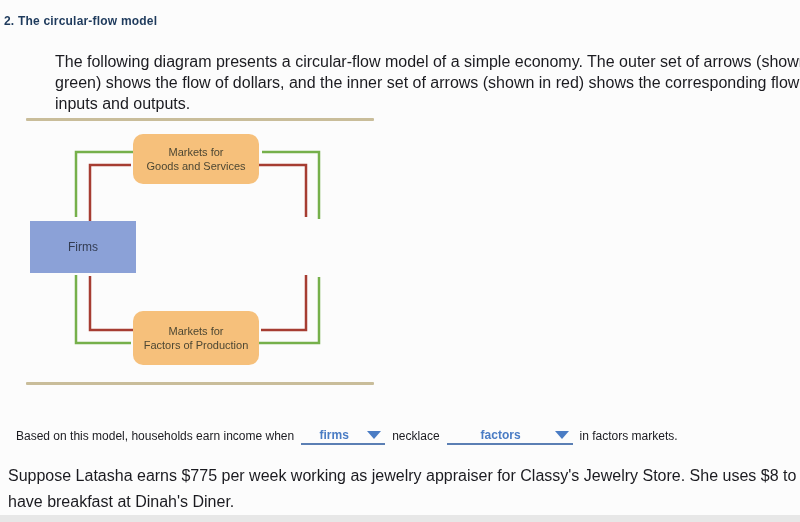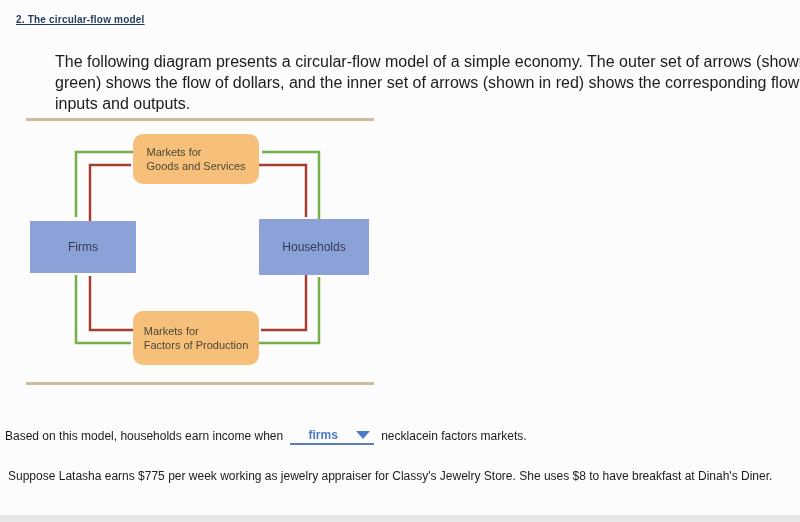--- a/index.html
+++ b/index.html
@@ -5,61 +5,60 @@
   * { margin:0; padding:0; box-sizing:border-box; }
   html,body { width:800px; height:522px; }
   body {
     position:relative;
     font-family:"Liberation Sans", sans-serif;
     background:#fcfcfc;
     color:#1a1a1e;
     overflow:hidden;
   }
   .page-title {
-    position:absolute; left:16px; top:14px;
-    font-size:10px; font-weight:bold;
+    position:absolute; left:4px; top:14px;
+    font-size:12px; font-weight:bold;
     color:var(--heading-text,#1e3a5c);
     letter-spacing:.2px;
-    text-decoration:underline;
   }
   .intro {
     position:absolute; left:8px; top:51px; width:790px;
     font-size:16px; line-height:21px; color:#1b1b20;margin-left:47px;
   }
   
   .diagram { position:absolute; left:0; top:0; width:400px; height:400px; }
   .rule {
     position:absolute; left:26px; width:348px; height:3px;
     background:var(--rule-tan,#c9bd9a); border-radius:1px;
   }
   .rule.top { top:118px; }
   .rule.bottom { top:382px; }
   .dbox {
     position:absolute; display:flex; align-items:center; justify-content:center;
-    white-space:pre-line;
+    text-align:center; white-space:pre-line;
   }
   .dbox.orange {
     background:var(--box-orange,#f6c07b);
     border-radius:10px; color:#4d4733; font-size:11px; line-height:14px;
   }
   .dbox.blue {
     background:var(--box-blue,#8ba1d7);
     color:#333c52; font-size:12px;
   }
   .box-goods   { left:133px; top:134px; width:126px; height:50px; }
   .box-factors { left:133px; top:311px; width:126px; height:54px; }
   .box-firms   { left:30px;  top:221px; width:106px; height:52px; }
   .box-households { left:259px; top:219px; width:110px; height:56px; }
   .arrows { position:absolute; left:0; top:0; width:400px; height:400px; pointer-events:none; }
   .arrows path { fill:none; stroke-width:2.5px; }
   .arrows path.green { stroke:var(--green-arrow,#76b04b); }
   .arrows path.red   { stroke:var(--red-arrow,#a63d32); }
   
   .question {
-    position:absolute; left:5px; top:428px; width:784px;
+    position:absolute; left:16px; top:428px; width:784px;
     font-size:12px; display:flex; align-items:flex-end; flex-wrap:nowrap;
     color:#1b1b20;
   }
   .q-text { padding-bottom:2px; }
   .dropdown {
     display:inline-flex; align-items:center;
     border-bottom:2px solid var(--dropdown-underline,#5b7fb4);
     margin:0 7px; padding:0 4px 1px 4px; cursor:pointer;
   }
   .dd-1 { width:84px; }
@@ -70,21 +69,21 @@
   }
   .dd-arrow {
     width:0; height:0; margin-left:4px;
     border-left:7px solid transparent;
     border-right:7px solid transparent;
     border-top:8px solid var(--dropdown-text,#4a7cc4);
   }
   
   .scenario {
     position:absolute; left:8px; top:463px; width:790px;
-    font-size:12px; line-height:26px; color:#1b1b20;
+    font-size:16px; line-height:26px; color:#1b1b20;
   }
   .strip {
     position:absolute; left:0; bottom:0; width:800px; height:7px;
     background:var(--strip-gray,#e7e7e7);
   }
 </style>
 </head>
 <body>
 
 <div class="page-title">2. The circular-flow model</div>
@@ -114,30 +113,33 @@
     <path class="red" d="M 259 165 L 306 165 L 306 217" marker-end="url(#ah-r)"></path>
     <path class="red" d="M 306 275 L 306 330 L 261 330" marker-end="url(#ah-r)"></path>
     <path class="red" d="M 133 330 L 90 330 L 90 276" marker-end="url(#ah-r)"></path>
   </svg>
 
   <div class="dbox orange box-goods">Markets for
 Goods and Services</div>
   <div class="dbox orange box-factors">Markets for
 Factors of Production</div>
   <div class="dbox blue box-firms">Firms</div>
-  <div class="dbox blue box-households">Households</div>
 </div>
 
 <div class="question">
   <span class="q-text">Based on this model, households earn income when</span>
   <span class="dropdown dd-1">
     <span class="dd-value">firms</span>
     <span class="dd-arrow"></span>
   </span>
   <span class="q-text">necklace</span>
+  <span class="dropdown dd-2">
+    <span class="dd-value">factors</span>
+    <span class="dd-arrow"></span>
+  </span>
   <span class="q-text">in factors markets.</span>
 </div>
 
 <div class="scenario">
   <div>Suppose Latasha earns $775 per week working as jewelry appraiser for Classy's Jewelry Store. She uses $8 to have breakfast at Dinah's Diner.</div>
 </div>
 
 <div class="strip"></div>
 
 </body></html>

